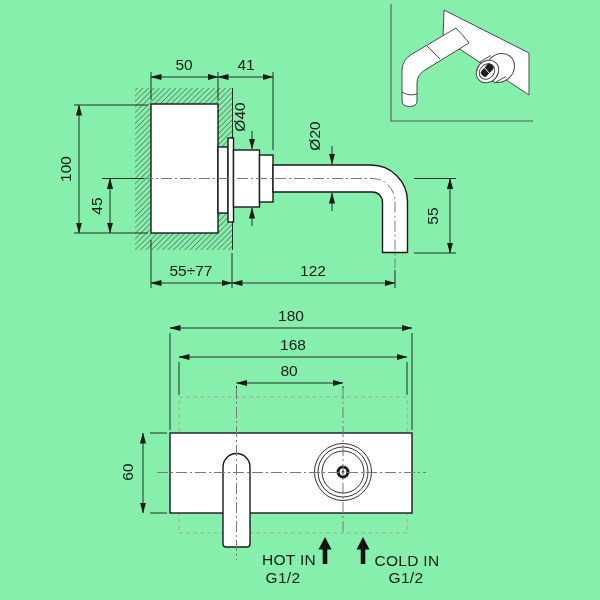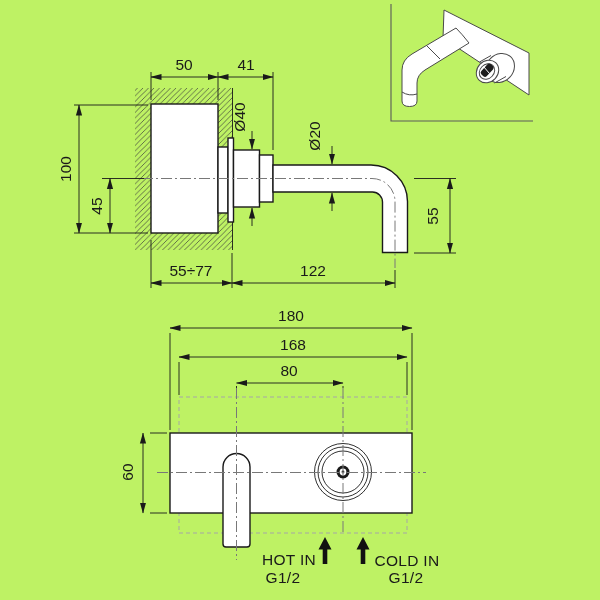--- a/index.html
+++ b/index.html
@@ -1,16 +1,16 @@
 <!DOCTYPE html>
 <html><head>
 <meta charset="utf-8">
 <style>
   html,body{margin:0;padding:0;background:#ffffff;}
-  .stage{width:600px;height:600px;position:relative;background:#bef264;}
+  .stage{width:600px;height:600px;position:relative;background:#86efac;}
   svg text{font-family:"Liberation Sans","DejaVu Sans",sans-serif;font-size:15.5px;fill:#1a1a1a;}
   svg text.io{font-size:15.5px;letter-spacing:.3px;}
   .outline{fill:#ffffff;stroke:#1a1a1a;stroke-width:1.4;}
   .thin{stroke:#1a1a1a;stroke-width:0.9;fill:none;}
   .dim{stroke:#1a1a1a;stroke-width:0.9;fill:none;}
   .center{stroke:#787878;stroke-width:1;fill:none;stroke-dasharray:11 3 2 3;}
   .hidden-rect{stroke:#a6a6a6;stroke-width:1;fill:none;stroke-dasharray:4 3;}
   .iso{stroke:#4a4a4a;stroke-width:1;fill:none;}
   .iso-white{stroke:#4a4a4a;stroke-width:1;fill:#ffffff;}
 </style>

